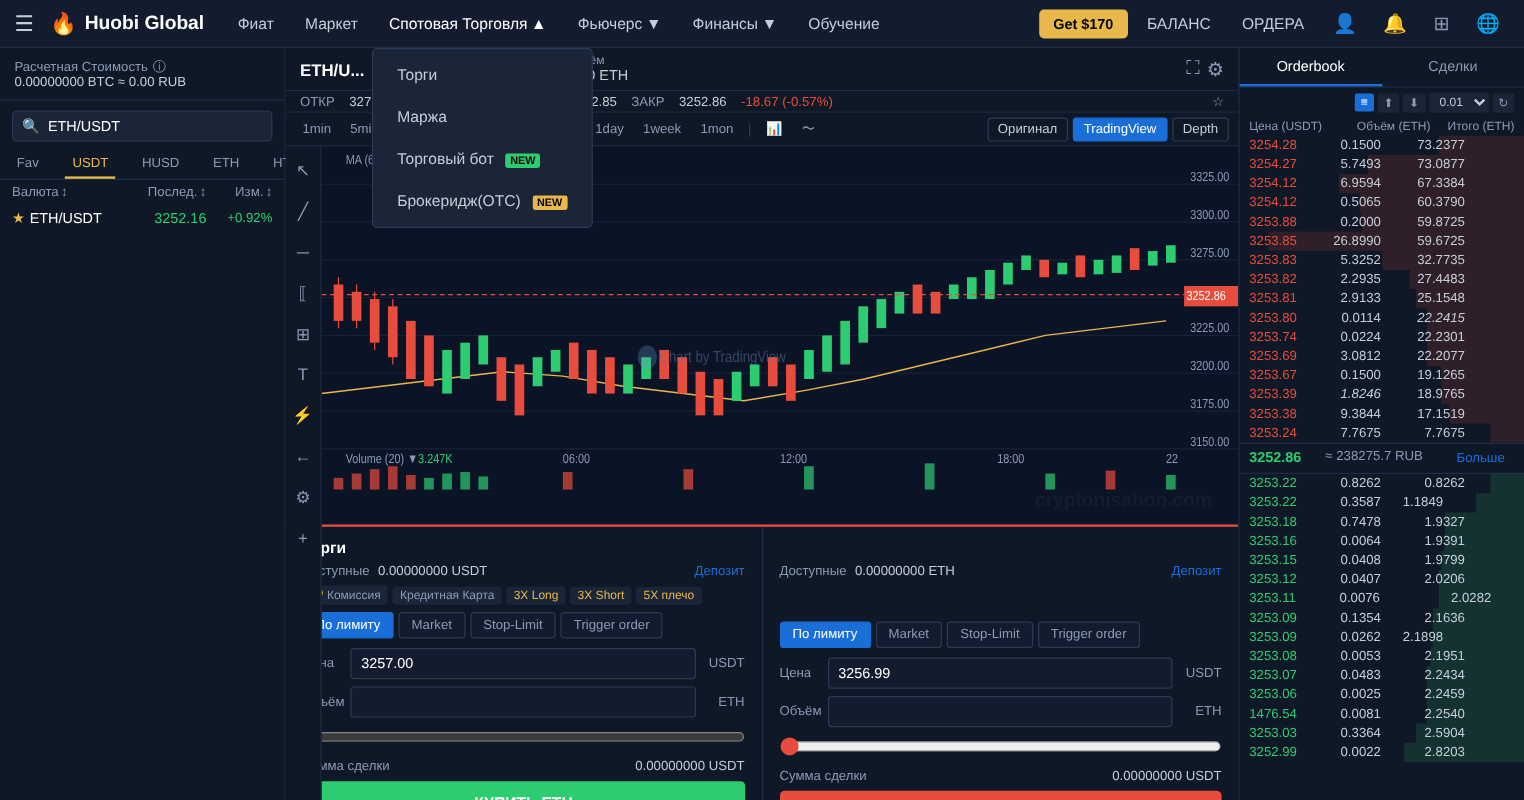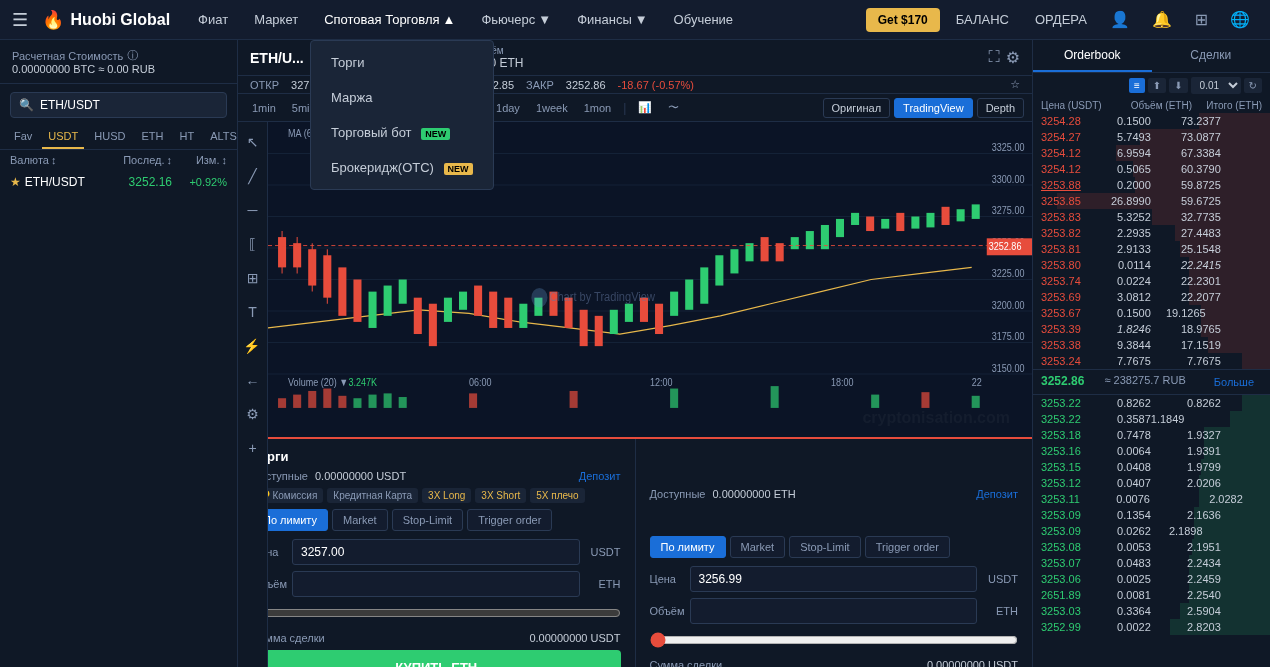--- a/index.html
+++ b/index.html
@@ -27,21 +27,21 @@
 
     
     .left-sidebar { position: absolute; top: 40px; left: 0; width: 238px; height: 627px; background: #0f1826; border-right: 1px solid #1e2d45; display: flex; flex-direction: column; }
     .sidebar-cost { padding: 8px 12px; border-bottom: 1px solid #1e2d45; }
     .sidebar-cost-label { color: #8a9ab5; font-size: 11px; display: flex; align-items: center; gap: 4px; }
     .sidebar-cost-value { color: #c5cdd8; font-size: 11px; }
     .sidebar-search { padding: 8px 10px; }
     .search-input-wrap { background: #1a2537; border: 1px solid #2a3a54; border-radius: 4px; display: flex; align-items: center; padding: 5px 8px; }
     .search-input-wrap input { background: none; border: none; color: #fff; font-size: 12px; outline: none; width: 100%; }
     .search-icon { color: #8a9ab5; font-size: 12px; margin-right: 6px; }
-    .sidebar-tabs { display: flex; padding: 0 8px; gap: 4px; border-bottom: 1px solid #1e2d45; }
+    .sidebar-tabs { display: flex; padding: 0 8px; gap: 16px; border-bottom: 1px solid #1e2d45; }
     .sidebar-tab { color: #8a9ab5; font-size: 11px; padding: 4px 6px; cursor: pointer; border-bottom: 2px solid transparent; }
     .sidebar-tab.active { color: #e8b84b; border-bottom-color: #e8b84b; }
     .sidebar-header-row { display: flex; padding: 4px 10px; color: #8a9ab5; font-size: 11px; }
     .sidebar-header-row .col1 { flex: 1; display: flex; align-items: center; gap: 2px; cursor: pointer; }
     .sidebar-header-row .col2 { width: 70px; text-align: right; display: flex; align-items: center; justify-content: flex-end; gap: 2px; cursor: pointer; }
     .sidebar-header-row .col3 { width: 55px; text-align: right; display: flex; align-items: center; justify-content: flex-end; gap: 2px; cursor: pointer; }
     .sidebar-row { display: flex; padding: 5px 10px; align-items: center; cursor: pointer; }
     .sidebar-row .col1 { flex: 1; display: flex; align-items: center; gap: 4px; color: #fff; font-size: 12px; }
     .sidebar-row .col2 { width: 70px; text-align: right; color: #2ecc71; font-size: 12px; }
     .sidebar-row .col3 { width: 55px; text-align: right; color: #2ecc71; font-size: 11px; }
@@ -427,21 +427,21 @@
           <input type="range" min="0" max="100" value="0" style="width: 100%; accent-color: rgb(46, 204, 113);">
         </div>
         
         <div style="display:flex; justify-content:space-between; color:#8a9ab5; font-size:11px; margin-top:2px;">
           <span>Сумма сделки</span>
           <span style="color:#c5cdd8;">0.00000000 USDT</span>
         </div>
         <button style="width:100%; background:#2ecc71; color:#fff; font-size:13px; font-weight:600; padding:10px; border:none; border-radius:4px; cursor:pointer; margin-top:6px;">КУПИТЬ ETH</button>
       </div>
 
-      <div style="flex:1; padding:24px 14px;">
+      <div style="flex:1; padding:6px 14px;">
         <div style="height:19px; margin-bottom:6px;"></div>
         <div style="display:flex; justify-content:space-between; color:#8a9ab5; font-size:11px; margin-bottom:6px;">
           <span>
             <span>Доступные</span>
             <span style="color:#c5cdd8; margin-left:4px;">0.00000000 ETH</span>
           </span>
           <span class="trade-link">Депозит</span>
         </div>
         
         <div style="height:24px; margin-bottom:6px;"></div>
@@ -524,21 +524,21 @@
     <span class="ob-cell" style="width:70px;text-align:right;color:#c5cdd8;position:relative;z-index:1;">67.3384</span>
   </div>
       <div class="ob-row">
     <div class="ob-row-bg" style="width:58%"></div>
     <span class="ob-cell" style="color:#e74c3c;">3254.12</span>
     <span class="ob-cell" style="width:70px;text-align:right;color:#c5cdd8;position:relative;z-index:1;">0.5065</span>
     <span class="ob-cell" style="width:70px;text-align:right;color:#c5cdd8;position:relative;z-index:1;">60.3790</span>
   </div>
       <div class="ob-row">
     <div class="ob-row-bg" style="width:57%"></div>
-    <span class="ob-cell" style="color:#e74c3c;text-decoration:underline;">3253.88</span>
+    <span class="ob-cell" style="color:#e74c3c;">3253.88</span>
     <span class="ob-cell" style="width:70px;text-align:right;color:#c5cdd8;position:relative;z-index:1;">0.2000</span>
     <span class="ob-cell" style="width:70px;text-align:right;color:#c5cdd8;position:relative;z-index:1;">59.8725</span>
   </div>
       <div class="ob-row">
     <div class="ob-row-bg" style="width:90%"></div>
     <span class="ob-cell" style="color:#e74c3c;">3253.85</span>
     <span class="ob-cell" style="width:70px;text-align:right;color:#c5cdd8;position:relative;z-index:1;">26.8990</span>
     <span class="ob-cell" style="width:70px;text-align:right;color:#c5cdd8;position:relative;z-index:1;">59.6725</span>
   </div>
       <div class="ob-row">
@@ -574,21 +574,21 @@
       <div class="ob-row">
     <div class="ob-row-bg" style="width:34%"></div>
     <span class="ob-cell" style="color:#e74c3c;">3253.69</span>
     <span class="ob-cell" style="width:70px;text-align:right;color:#c5cdd8;position:relative;z-index:1;">3.0812</span>
     <span class="ob-cell" style="width:70px;text-align:right;color:#c5cdd8;position:relative;z-index:1;">22.2077</span>
   </div>
       <div class="ob-row">
     <div class="ob-row-bg" style="width:29%"></div>
     <span class="ob-cell" style="color:#e74c3c;">3253.67</span>
     <span class="ob-cell" style="width:70px;text-align:right;color:#c5cdd8;position:relative;z-index:1;">0.1500</span>
-    <span class="ob-cell" style="width:70px;text-align:center;color:#c5cdd8;position:relative;z-index:1;">19.1265</span>
+    <span class="ob-cell" style="width:70px;text-align:right;color:#c5cdd8;position:relative;z-index:1;">19.1265</span>
   </div>
       <div class="ob-row">
     <div class="ob-row-bg" style="width:29%"></div>
     <span class="ob-cell" style="color:#e74c3c;">3253.39</span>
     <span class="ob-cell" style="width:70px;text-align:right;color:#c5cdd8;position:relative;z-index:1;font-style:italic;">1.8246</span>
     <span class="ob-cell" style="width:70px;text-align:right;color:#c5cdd8;position:relative;z-index:1;">18.9765</span>
   </div>
       <div class="ob-row">
     <div class="ob-row-bg" style="width:26%"></div>
     <span class="ob-cell" style="color:#e74c3c;">3253.38</span>
@@ -613,21 +613,21 @@
       <div class="ob-row ob-buy-row">
     <div class="ob-row-bg ob-row-bg-buy" style="width:12%"></div>
     <span class="ob-cell" style="color:#2ecc71;">3253.22</span>
     <span class="ob-cell" style="width:70px;text-align:right;color:#c5cdd8;position:relative;z-index:1;">0.8262</span>
     <span class="ob-cell" style="width:70px;text-align:right;color:#c5cdd8;position:relative;z-index:1;">0.8262</span>
   </div>
       <div class="ob-row ob-buy-row">
     <div class="ob-row-bg ob-row-bg-buy" style="width:17%"></div>
     <span class="ob-cell" style="color:#2ecc71;">3253.22</span>
     <span class="ob-cell" style="width:70px;text-align:right;color:#c5cdd8;position:relative;z-index:1;">0.3587</span>
-    <span class="ob-cell" style="width:70px;text-align:left;color:#c5cdd8;position:relative;z-index:1;">1.1849</span>
+    <span class="ob-cell" style="width:70px;text-align:center;color:#c5cdd8;position:relative;z-index:1;">1.1849</span>
   </div>
       <div class="ob-row ob-buy-row">
     <div class="ob-row-bg ob-row-bg-buy" style="width:28%"></div>
     <span class="ob-cell" style="color:#2ecc71;">3253.18</span>
     <span class="ob-cell" style="width:70px;text-align:right;color:#c5cdd8;position:relative;z-index:1;">0.7478</span>
     <span class="ob-cell" style="width:70px;text-align:right;color:#c5cdd8;position:relative;z-index:1;">1.9327</span>
   </div>
       <div class="ob-row ob-buy-row">
     <div class="ob-row-bg ob-row-bg-buy" style="width:28%"></div>
     <span class="ob-cell" style="color:#2ecc71;">3253.16</span>
@@ -677,21 +677,21 @@
     <span class="ob-cell" style="width:70px;text-align:right;color:#c5cdd8;position:relative;z-index:1;">2.2434</span>
   </div>
       <div class="ob-row ob-buy-row">
     <div class="ob-row-bg ob-row-bg-buy" style="width:34%"></div>
     <span class="ob-cell" style="color:#2ecc71;">3253.06</span>
     <span class="ob-cell" style="width:70px;text-align:right;color:#c5cdd8;position:relative;z-index:1;">0.0025</span>
     <span class="ob-cell" style="width:70px;text-align:right;color:#c5cdd8;position:relative;z-index:1;">2.2459</span>
   </div>
       <div class="ob-row ob-buy-row">
     <div class="ob-row-bg ob-row-bg-buy" style="width:34%"></div>
-    <span class="ob-cell" style="color:#2ecc71;">2651.89</span>
+    <span class="ob-cell" style="color:#2ecc71;">1476.54</span>
     <span class="ob-cell" style="width:70px;text-align:right;color:#c5cdd8;position:relative;z-index:1;">0.0081</span>
     <span class="ob-cell" style="width:70px;text-align:right;color:#c5cdd8;position:relative;z-index:1;">2.2540</span>
   </div>
       <div class="ob-row ob-buy-row">
     <div class="ob-row-bg ob-row-bg-buy" style="width:38%"></div>
     <span class="ob-cell" style="color:#2ecc71;">3253.03</span>
     <span class="ob-cell" style="width:70px;text-align:right;color:#c5cdd8;position:relative;z-index:1;">0.3364</span>
     <span class="ob-cell" style="width:70px;text-align:right;color:#c5cdd8;position:relative;z-index:1;">2.5904</span>
   </div>
       <div class="ob-row ob-buy-row">

